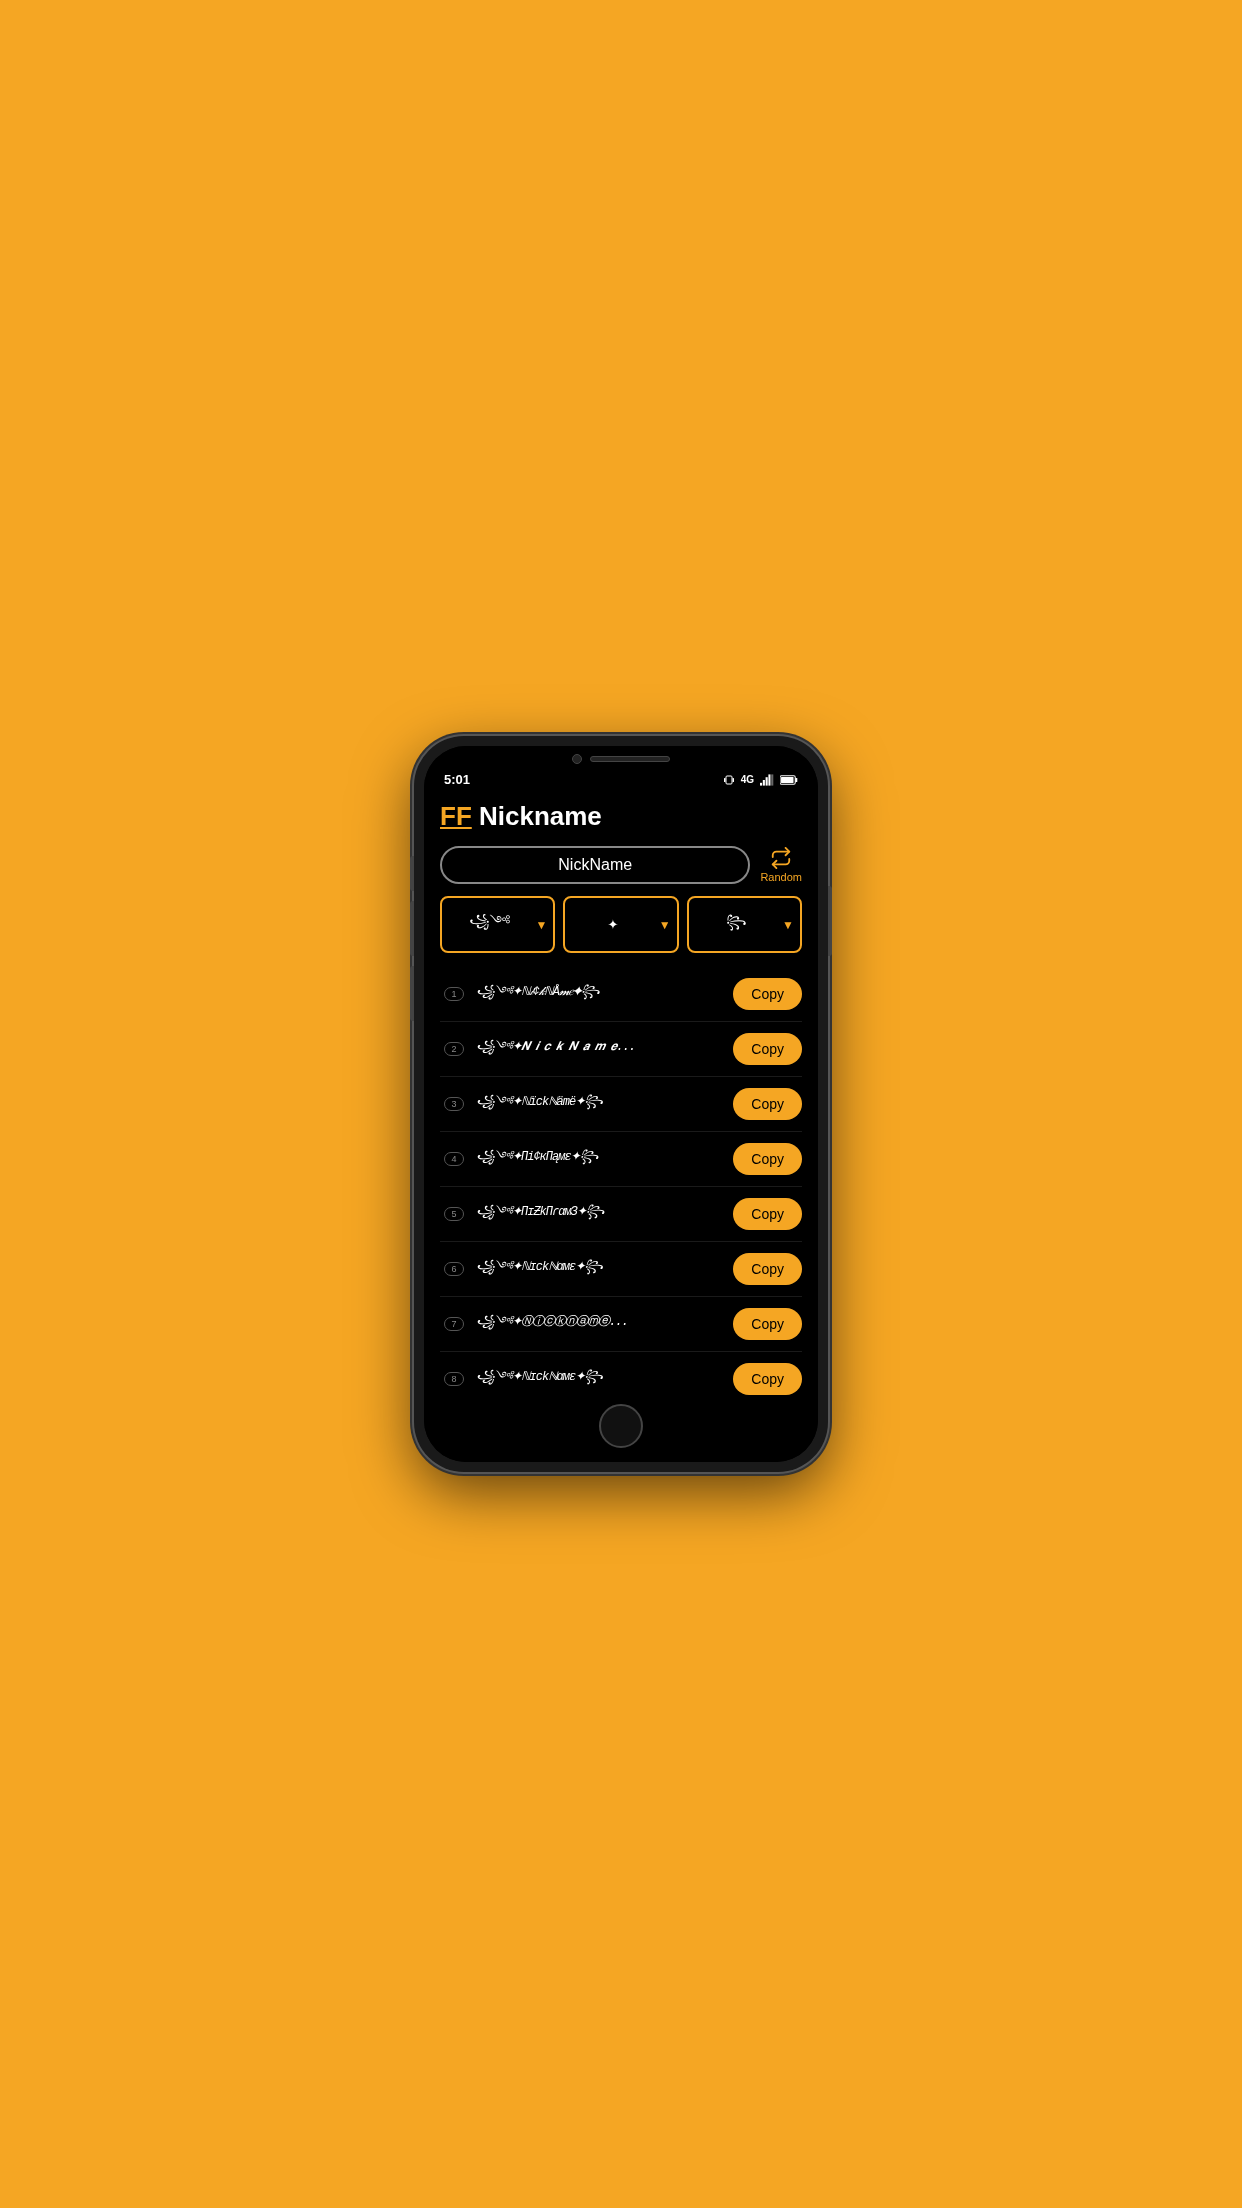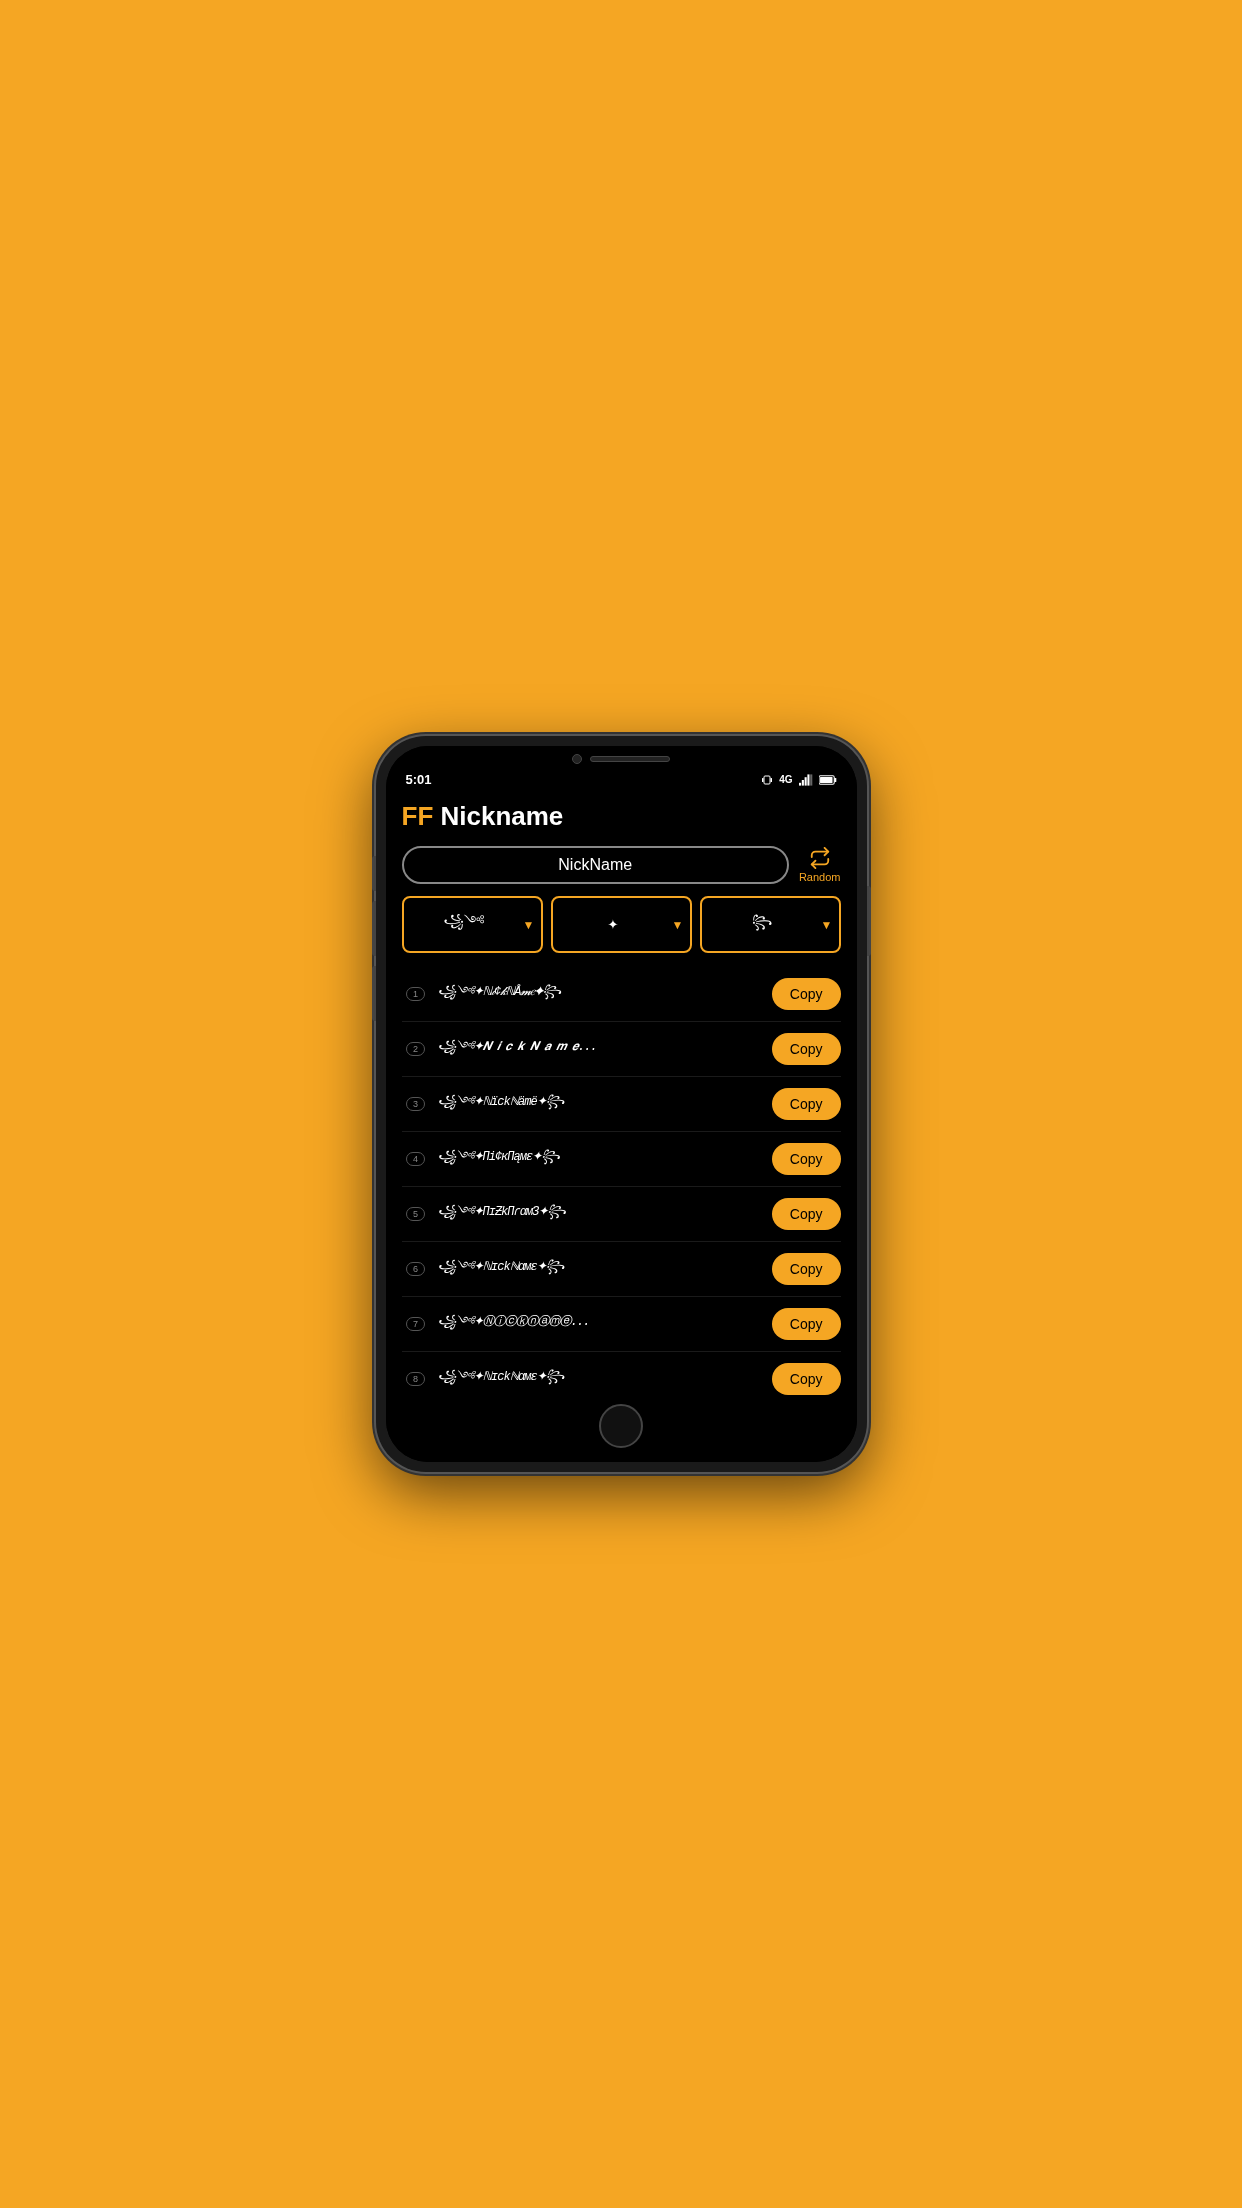--- a/index.html
+++ b/index.html
@@ -8,21 +8,21 @@
     body {
       background: #F5A623;
       display: flex;
       justify-content: center;
       align-items: center;
       min-height: 100vh;
       font-family: -apple-system, BlinkMacSystemFont, 'Helvetica Neue', sans-serif;
     }
 
     .phone-outer {
-      width: 491px;
+      width: 414px;
       height: 736px;
       background: #1a1a1a;
       border-radius: 50px;
       padding: 10px;
       box-shadow: 0 0 0 2px #555, 0 0 0 4px #333, 0 20px 60px rgba(0,0,0,0.6);
       position: relative;
       display: flex;
       flex-direction: column;
     }
 
@@ -100,20 +100,21 @@
 
     .app-title {
       font-size: 26px;
       font-weight: 700;
       color: #fff;
       margin-bottom: 14px;
     }
 
     .app-title span.ff {
       color: #F5A623;
+      text-decoration: underline;
     }
 
     
     .nickname-row {
       display: flex;
       align-items: center;
       gap: 10px;
       margin-bottom: 12px;
     }
 

